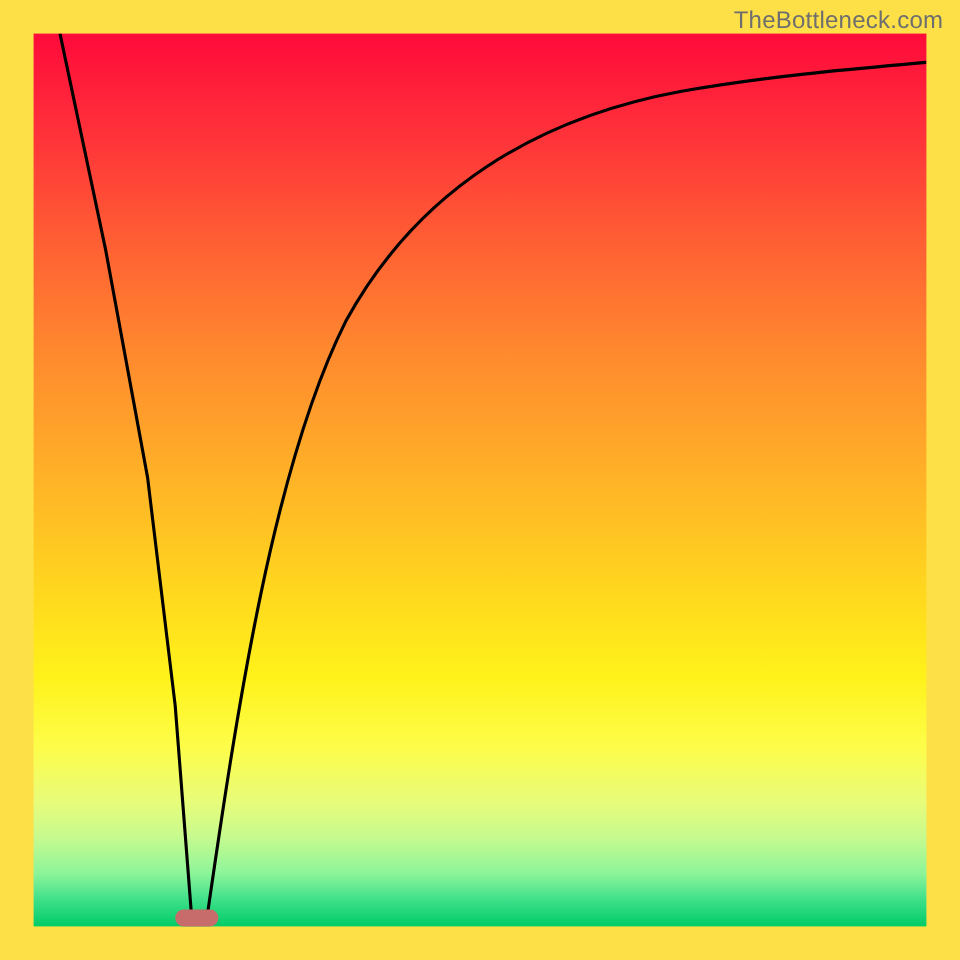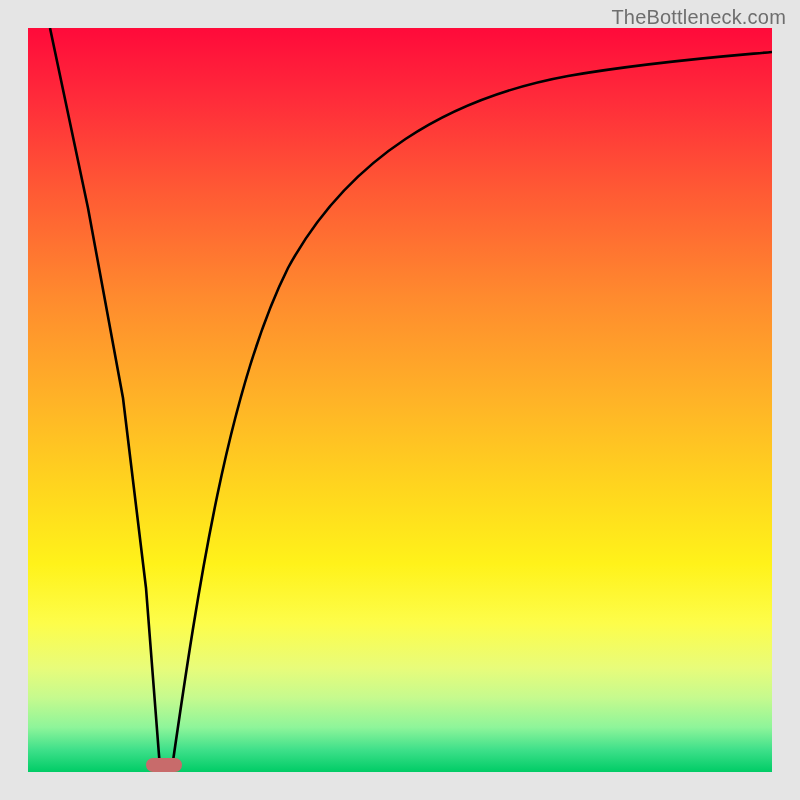--- a/index.html
+++ b/index.html
@@ -8,21 +8,21 @@
     width: 800px;
     height: 800px;
     background: #000;
     overflow: hidden;
     font-family: Arial, Helvetica, sans-serif;
   }
   .outer {
     position: relative;
     width: 800px;
     height: 800px;
-    background: #e5e5e5;
+    background: #fde047;
   }
   .plot-area {
     position: absolute;
     left: 28px;
     top: 28px;
     width: 744px;
     height: 744px;
     
     background: linear-gradient(
       to bottom,

